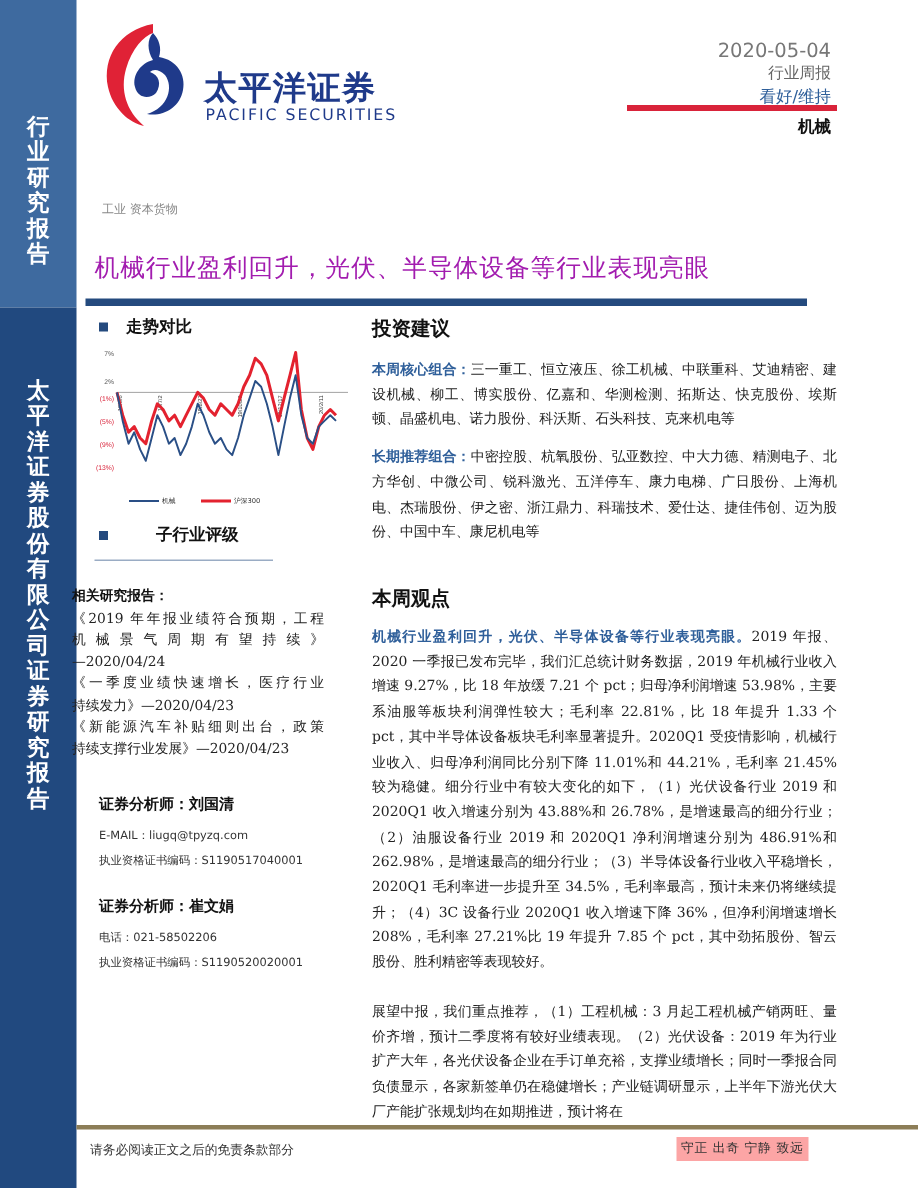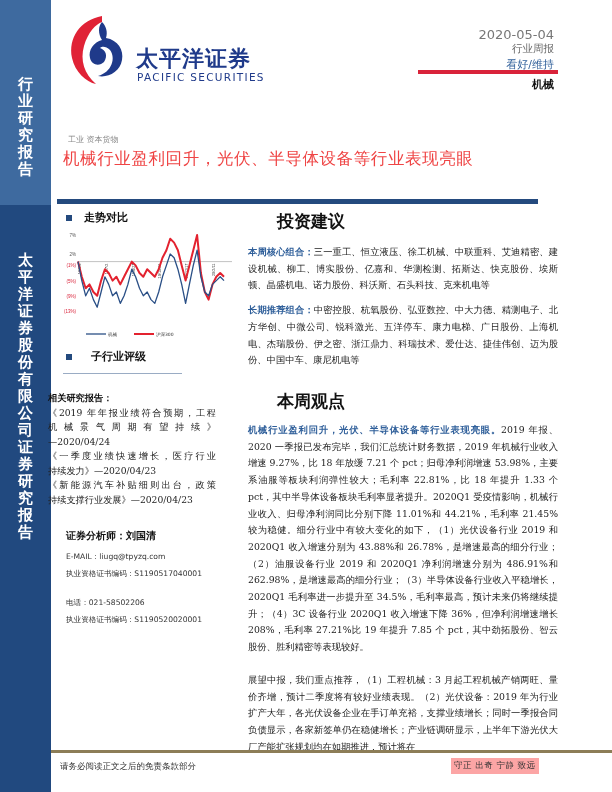--- a/index.html
+++ b/index.html
@@ -16,41 +16,41 @@
   .logo-en { position: absolute; left: 137px; top: 71px; font-family: "DejaVu Sans", sans-serif; font-size: 10.5px; color: #1f3a8a; letter-spacing: 1.3px; }
 
   .hdr-right { position: absolute; right: 58px; text-align: right; font-family: "DejaVu Sans", sans-serif; }
   .hdr-date { top: 27px; font-size: 13px; color: #777; }
   .hdr-type { top: 42px; font-size: 10.5px; color: #666; }
   .hdr-rating { top: 57px; font-size: 11px; color: #2f5f9a; }
   .hdr-bar { position: absolute; left: 418px; top: 70px; width: 140px; height: 4px; background: #d9233a; }
   .hdr-sector { top: 77px; font-size: 11px; color: #111; font-weight: bold; }
 
   .breadcrumb { position: absolute; left: 68px; top: 134px; font-family: "DejaVu Sans", sans-serif; font-size: 8px; color: #888; }
-  .main-title { position: absolute; left: 63px; top: 148px; font-size: 16.5px; color: #ef4444; letter-spacing: 0.6px; }
+  .main-title { position: absolute; left: 63px; top: 168px; font-size: 16.5px; color: #a21caf; letter-spacing: 0.6px; }
   .title-rule { position: absolute; left: 57px; top: 199px; width: 481px; height: 5px; background: #244a7e; }
 
   .left-col { position: absolute; left: 66px; width: 166px; }
   .sec-head { font-weight: bold; font-size: 11px; color: #111; display: flex; align-items: center; }
   .sq { display: inline-block; width: 6px; height: 6px; background: #244a7e; margin-right: 12px; }
 
   .chart { position: absolute; left: 60px; top: 227px; width: 178px; height: 120px; }
 
   .rule-thin { position: absolute; left: 63px; width: 119px; height: 1px; background: #9aacc4; }
 
   .related { position: absolute; left: 48px; top: 391px; width: 168px; font-size: 9.2px; line-height: 14.5px; color: #222; }
   .related .lbl { font-weight: bold; color: #111; }
   .just { text-align: justify; text-align-last: justify; }
 
   .analyst { position: absolute; left: 66px; width: 170px; font-size: 7.6px; color: #333; font-family: "DejaVu Sans", sans-serif; }
   .analyst .name { font-family: "DejaVu Serif", serif; font-weight: bold; font-size: 10px; color: #111; margin-bottom: 8px; }
   .analyst div.line { height: 17px; line-height: 12px; }
 
   .right-col { position: absolute; left: 248px; width: 310px; }
-  .h2 { font-weight: bold; font-size: 17px; color: #111; margin-left: 29px; }
+  .h2 { font-weight: bold; font-size: 13px; color: #111; }
   .para { font-size: 9.3px; line-height: 16.7px; color: #222; text-align: justify; }
   .para .kw { color: #2f5f9a; font-weight: bold; }
 
   .footer-rule { position: absolute; left: 51px; top: 750px; width: 561px; height: 3px; background: #8c7d57; }
   .footer-left { position: absolute; left: 60px; top: 761px; font-size: 8.5px; color: #333; }
   .footer-right { position: absolute; left: 451px; top: 758px; font-size: 8.5px; color: #333; background: #fca5a5; padding: 2px 3px; letter-spacing: 0.5px; }
 </style>
 </head>
 <body>
 
@@ -128,21 +128,21 @@
     <polyline points="18.0,34.6 21.8,53.6 25.7,68.8 29.5,61.2 33.4,72.6 37.2,80.2 41.1,65.0 44.9,49.8 48.7,57.4 52.6,68.8 56.4,65.0 60.3,76.4 64.1,68.8 67.9,57.4 71.8,42.2 75.6,49.8 79.5,61.2 83.3,68.8 87.2,65.0 91.0,72.6 94.8,76.4 98.7,65.0 102.5,49.8 106.4,38.4 110.2,27.0 114.1,30.8 117.9,42.2 121.7,57.4 125.6,76.4 129.4,57.4 133.3,38.4 137.1,23.2 140.9,49.8 144.8,65.0 148.6,68.8 152.5,57.4 156.3,53.6 160.2,49.8 164.0,53.6" fill="none" stroke="#2a4f86" stroke-width="1.3" stroke-linejoin="round"></polyline>
     <line x1="26" x2="46" y1="107" y2="107" stroke="#2a4f86" stroke-width="1.3"></line>
     <text x="48" y="108.5" font-size="4.5" fill="#333" font-family="DejaVu Sans, sans-serif">机械</text>
     <line x1="74" x2="94" y1="107" y2="107" stroke="#e3222f" stroke-width="2"></line>
     <text x="96" y="108.5" font-size="4.5" fill="#333" font-family="DejaVu Sans, sans-serif">沪深300</text>
   </svg>
 
 <div class="left-col" style="top:349px;">
   <div class="sec-head">
       <span class="sq"></span>
-      <span style="margin-left:7px">子行业评级</span>
+      <span style="margin-left:20px">子行业评级</span>
     </div>
 </div>
 <div class="rule-thin" style="top:373px;"></div>
 
 <div class="related">
   <div class="lbl">相关研究报告：</div>
   <div class="just">《2019 年年报业绩符合预期，工程</div>
   <div class="just">机 械 景 气 周 期 有 望 持 续 》</div>
   <div>—2020/04/24</div>
   <div class="just">《一季度业绩快速增长，医疗行业</div>
@@ -150,20 +150,21 @@
   <div class="just">《新能源汽车补贴细则出台，政策</div>
   <div>持续支撑行业发展》—2020/04/23</div>
 </div>
 
 <div class="analyst" style="top:529px;">
   <div class="name">证券分析师：刘国清</div>
   <div class="line">E-MAIL：liugq@tpyzq.com</div>
   <div class="line">执业资格证书编码：S1190517040001</div>
 </div>
 <div class="analyst" style="top:597px;">
+  <div class="name">证券分析师：崔文娟</div>
   <div class="line">电话：021-58502206</div>
   <div class="line">执业资格证书编码：S1190520020001</div>
 </div>
 
 <div class="right-col" style="top:210px;">
   <div class="h2">投资建议</div>
   <div class="para" style="margin-top:11px;">
     <span class="kw">本周核心组合：</span><span>三一重工、恒立液压、徐工机械、中联重科、艾迪精密、建设机械、柳工、博实股份、亿嘉和、华测检测、拓斯达、快克股份、埃斯顿、晶盛机电、诺力股份、科沃斯、石头科技、克来机电等</span>
   </div>
   <div class="para" style="margin-top:8px;">

